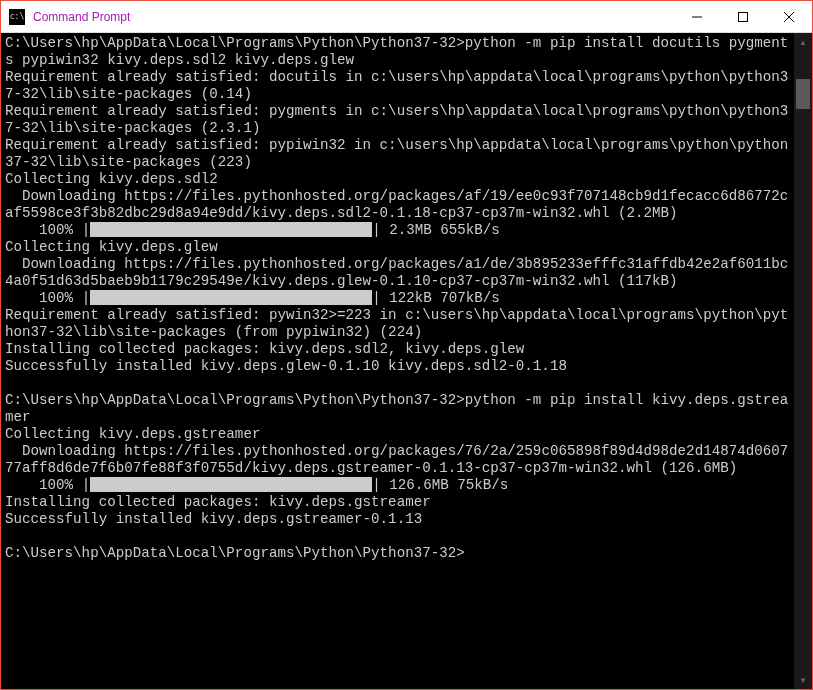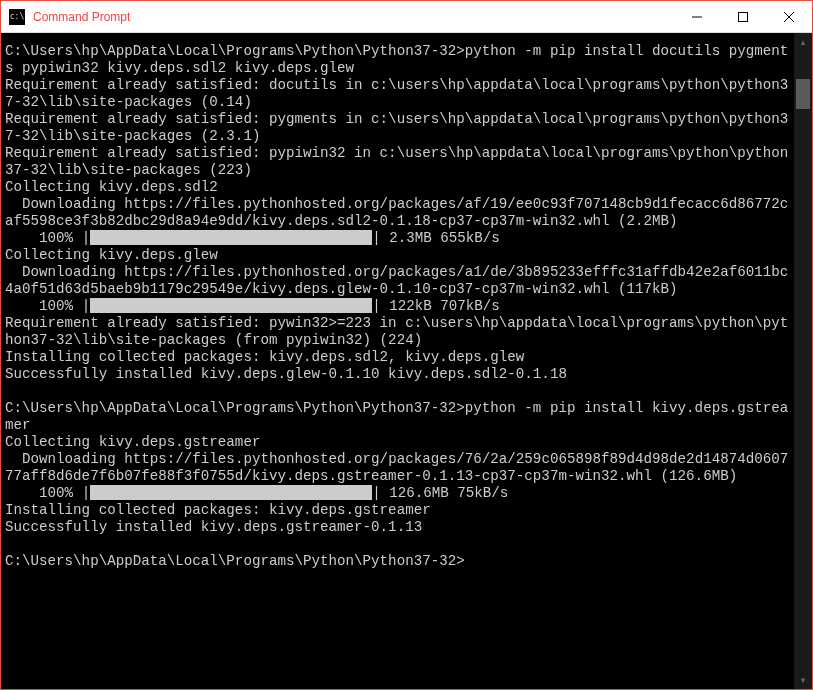--- a/index.html
+++ b/index.html
@@ -26,21 +26,21 @@
     background: #000;
     display: inline-flex;
     align-items: center;
     justify-content: center;
     font-size: 8px;
     color: #ccc;
     font-family: monospace;
   }
   .title-text {
     font-size: 12px;
-    color: #ef4444;
+    color: #a21caf;
     flex: 1;
   }
   .win-controls { display: flex; height: 100%; }
   .win-btn {
     width: 46px;
     height: 100%;
     display: flex;
     align-items: center;
     justify-content: center;
     font-size: 13px;
@@ -53,21 +53,21 @@
     background: #000;
     overflow: hidden;
   }
   .terminal {
     flex: 1;
     background: #000;
     color: #ccc;
     font-family: "Consolas", "Courier New", monospace;
     font-size: 14.2px;
     line-height: 17px;
-    padding: 10px 4px;
+    padding: 2px 4px;
     white-space: pre-wrap;
     word-break: break-all;
     overflow: hidden;
   }
   .scrollbar {
     width: 18px;
     background: #1a1a1a;
     position: relative;
   }
   .scroll-arrow {

